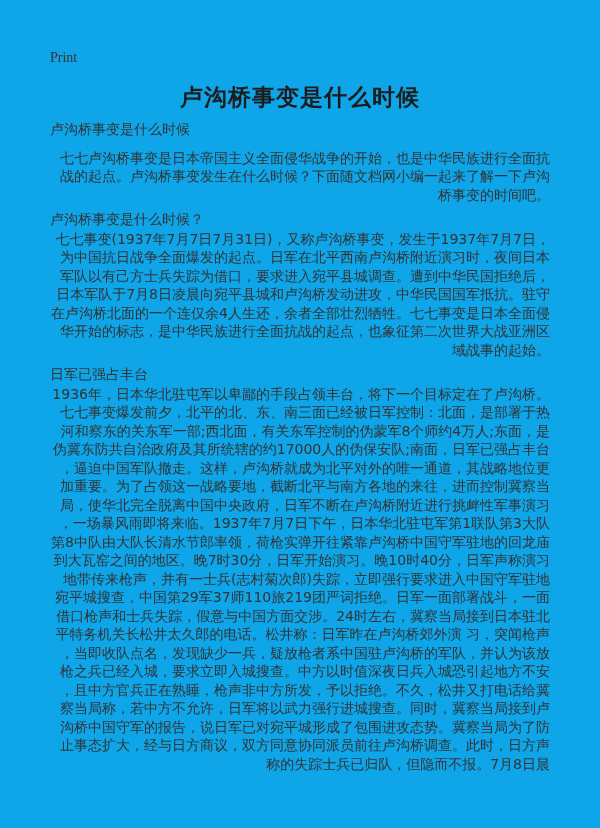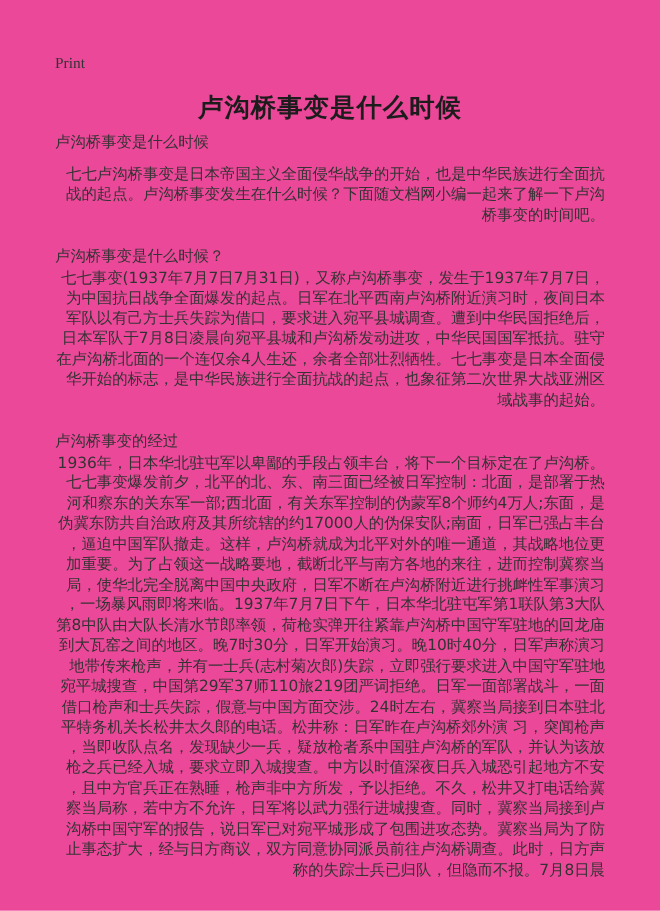--- a/index.html
+++ b/index.html
@@ -12,21 +12,21 @@
     height: 828px;
     overflow: hidden;
     font-family: "DejaVu Sans", sans-serif;
     color: #333333;
   }
   .page {
     box-sizing: border-box;
     width: 600px;
     height: 828px;
     padding: 47px 50px 0 50px;
-    background: #ec4899;
+    background: #0ea5e9;
   }
   .print-label {
     font-family: "Liberation Serif", serif;
     font-size: 14px;
     line-height: 17px;
     color: #333333;
     display: inline-block;
     cursor: pointer;
   }
   .doc-title {
@@ -39,21 +39,21 @@
     letter-spacing: 1px;
   }
   .subhead {
     margin: 10px 0 0 0;
     font-size: 14px;
     line-height: 18.5px;
     font-weight: normal;
     color: #333333;
   }
   .subhead.gap-lg {
-    margin-top: 19px;
+    margin-top: 6px;
   }
   .body-par {
     margin: 10px 0 0 0;
     font-size: 14px;
     line-height: 18.5px;
     color: #333333;
     text-align: right;
     word-break: break-all;
     overflow-wrap: anywhere;
     line-break: anywhere;
@@ -72,17 +72,17 @@
   <h1 class="doc-title">卢沟桥事变是什么时候</h1>
 
   <div class="subhead">卢沟桥事变是什么时候</div>
 
   <p class="body-par">七七卢沟桥事变是日本帝国主义全面侵华战争的开始，也是中华民族进行全面抗战的起点。卢沟桥事变发生在什么时候？下面随文档网小编一起来了解一下卢沟桥事变的时间吧。</p>
 
   <div class="subhead gap-lg">卢沟桥事变是什么时候？</div>
 
   <p class="body-par gap-lg">七七事变(1937年7月7日7月31日)，又称卢沟桥事变，发生于1937年7月7日，为中国抗日战争全面爆发的起点。日军在北平西南卢沟桥附近演习时，夜间日本军队以有己方士兵失踪为借口，要求进入宛平县城调查。遭到中华民国拒绝后，日本军队于7月8日凌晨向宛平县城和卢沟桥发动进攻，中华民国国军抵抗。驻守在卢沟桥北面的一个连仅余4人生还，余者全部壮烈牺牲。七七事变是日本全面侵华开始的标志，是中华民族进行全面抗战的起点，也象征第二次世界大战亚洲区域战事的起始。</p>
 
-  <div class="subhead gap-lg">卢沟桥事变的经过</div>
+  <div class="subhead gap-lg">日军已强占丰台</div>
 
   <p class="body-par gap-lg">1936年，日本华北驻屯军以卑鄙的手段占领丰台，将下一个目标定在了卢沟桥。七七事变爆发前夕，北平的北、东、南三面已经被日军控制：北面，是部署于热河和察东的关东军一部;西北面，有关东军控制的伪蒙军8个师约4万人;东面，是伪冀东防共自治政府及其所统辖的约17000人的伪保安队;南面，日军已强占丰台，逼迫中国军队撤走。这样，卢沟桥就成为北平对外的唯一通道，其战略地位更加重要。为了占领这一战略要地，截断北平与南方各地的来往，进而控制冀察当局，使华北完全脱离中国中央政府，日军不断在卢沟桥附近进行挑衅性军事演习，一场暴风雨即将来临。1937年7月7日下午，日本华北驻屯军第1联队第3大队第8中队由大队长清水节郎率领，荷枪实弹开往紧靠卢沟桥中国守军驻地的回龙庙到大瓦窑之间的地区。晚7时30分，日军开始演习。晚10时40分，日军声称演习地带传来枪声，并有一士兵(志村菊次郎)失踪，立即强行要求进入中国守军驻地宛平城搜查，中国第29军37师110旅219团严词拒绝。日军一面部署战斗，一面借口枪声和士兵失踪，假意与中国方面交涉。24时左右，冀察当局接到日本驻北平特务机关长松井太久郎的电话。松井称：日军昨在卢沟桥郊外演 习，突闻枪声，当即收队点名，发现缺少一兵，疑放枪者系中国驻卢沟桥的军队，并认为该放枪之兵已经入城，要求立即入城搜查。中方以时值深夜日兵入城恐引起地方不安，且中方官兵正在熟睡，枪声非中方所发，予以拒绝。不久，松井又打电话给冀察当局称，若中方不允许，日军将以武力强行进城搜查。同时，冀察当局接到卢沟桥中国守军的报告，说日军已对宛平城形成了包围进攻态势。冀察当局为了防止事态扩大，经与日方商议，双方同意协同派员前往卢沟桥调查。此时，日方声称的失踪士兵已归队，但隐而不报。7月8日晨</p>
 
 </div>
 
 </body></html>

